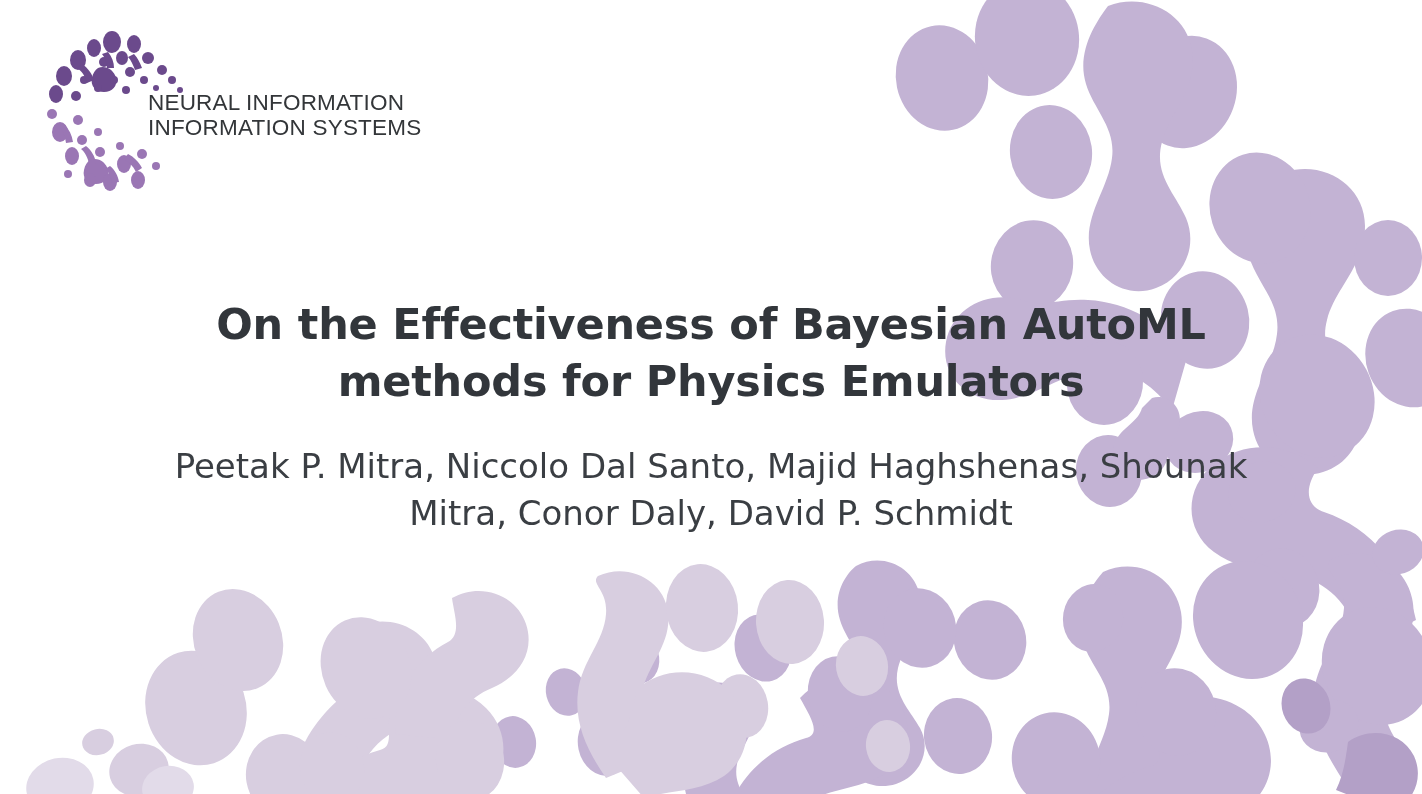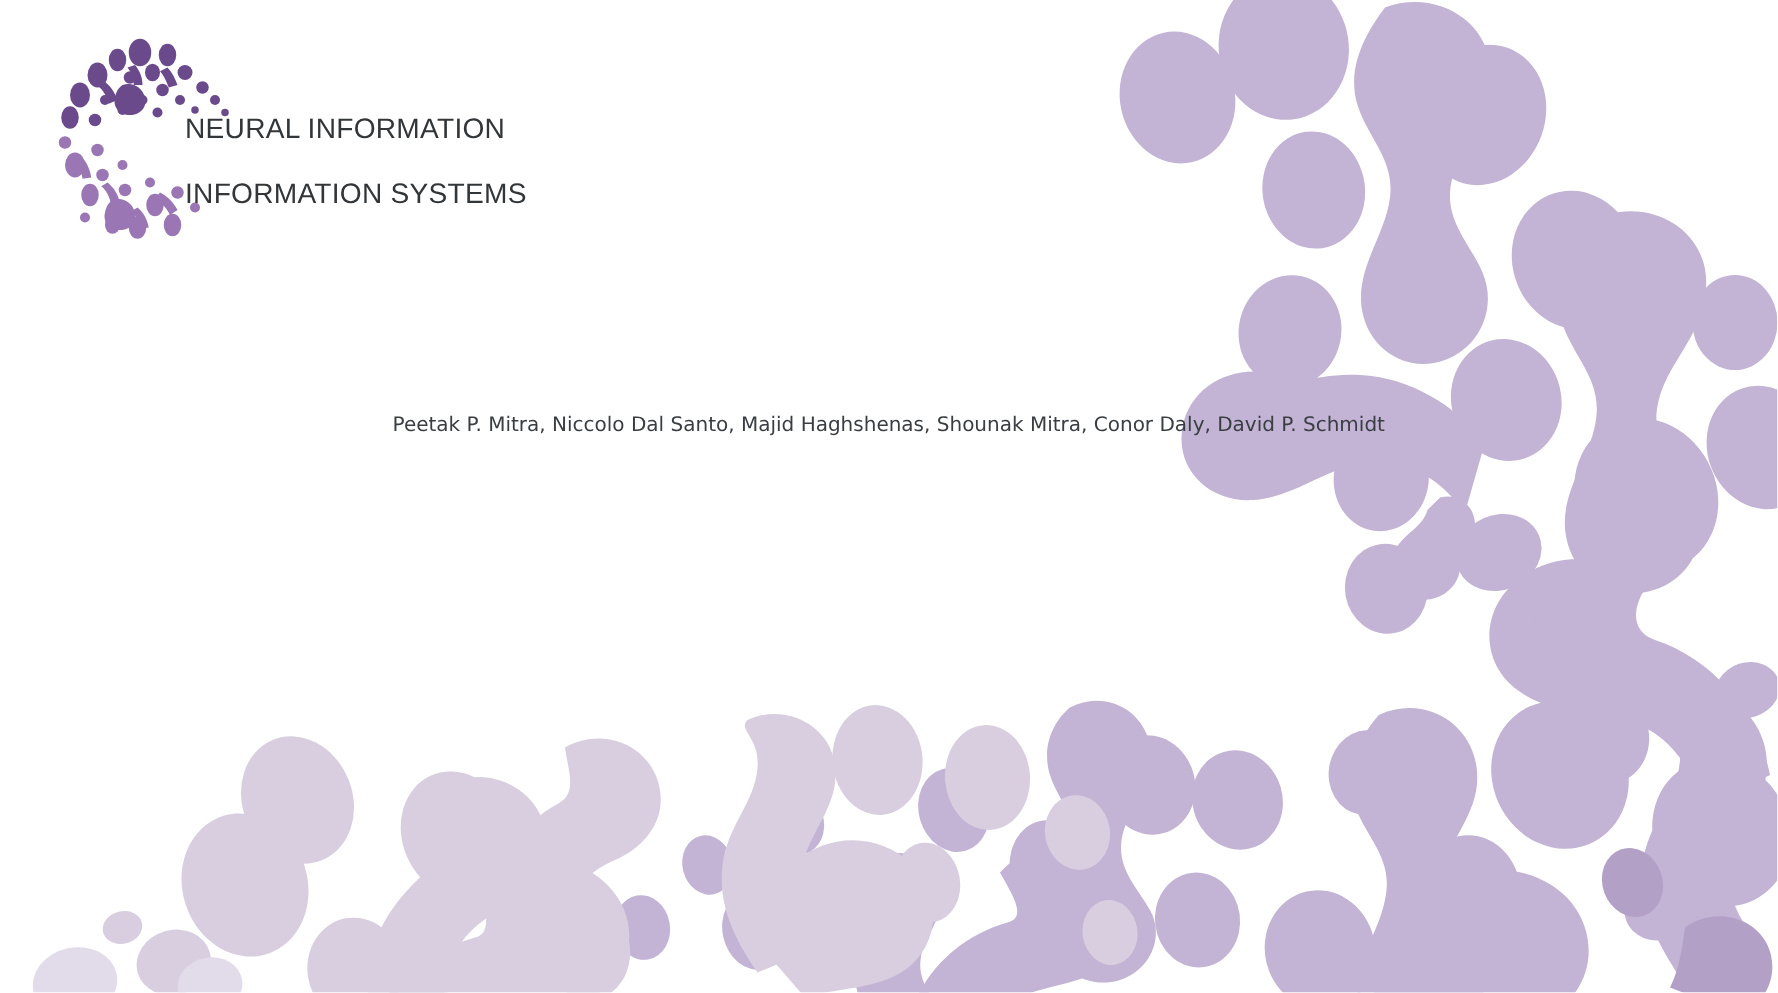--- a/index.html
+++ b/index.html
@@ -48,21 +48,21 @@
     margin-left: -42px;
     margin-top: 2px;
     line-height: 1.12;
     color: #333639;
     font-family: "Liberation Sans", sans-serif;
     font-size: 22.5px;
     font-weight: 400;
     letter-spacing: 0.2px;
     white-space: nowrap;
   }
-  #logo-wordmark .wm-line { display: block; margin-top: 27px; }
+  #logo-wordmark .wm-line { display: block; }
 
   
   #title-block {
     position: absolute;
     left: 0;
     top: 296px;
     width: 1422px;
     text-align: center;
   }
   #slide-title {
@@ -73,21 +73,21 @@
     font-size: 43px;
     font-weight: 700;
     line-height: 1.33;
     letter-spacing: -0.2px;
   }
   #author-list {
     margin: 33px auto 0 auto;
     width: 1160px;
     color: #3a3e43;
     font-family: "DejaVu Sans", sans-serif;
-    font-size: 16px;
+    font-size: 34px;
     font-weight: 400;
     line-height: 1.36;
   }
 </style>
 </head>
 <body>
 
 <div id="slide">
 
   <svg id="blob-layer" viewBox="0 0 1422 794" xmlns="http://www.w3.org/2000/svg" aria-hidden="true">
@@ -371,16 +371,17 @@
       </g>
     </svg>
 
     <div id="logo-wordmark">
       <span class="wm-line">NEURAL INFORMATION</span>
       <span class="wm-line">INFORMATION SYSTEMS</span>
     </div>
   </div>
 
   <div id="title-block">
+    <h1 id="slide-title">On the Effectiveness of Bayesian AutoML methods for Physics Emulators</h1>
     <p id="author-list">Peetak P. Mitra, Niccolo Dal Santo, Majid Haghshenas, Shounak Mitra, Conor Daly, David P. Schmidt</p>
   </div>
 
 </div>
 
 </body></html>

